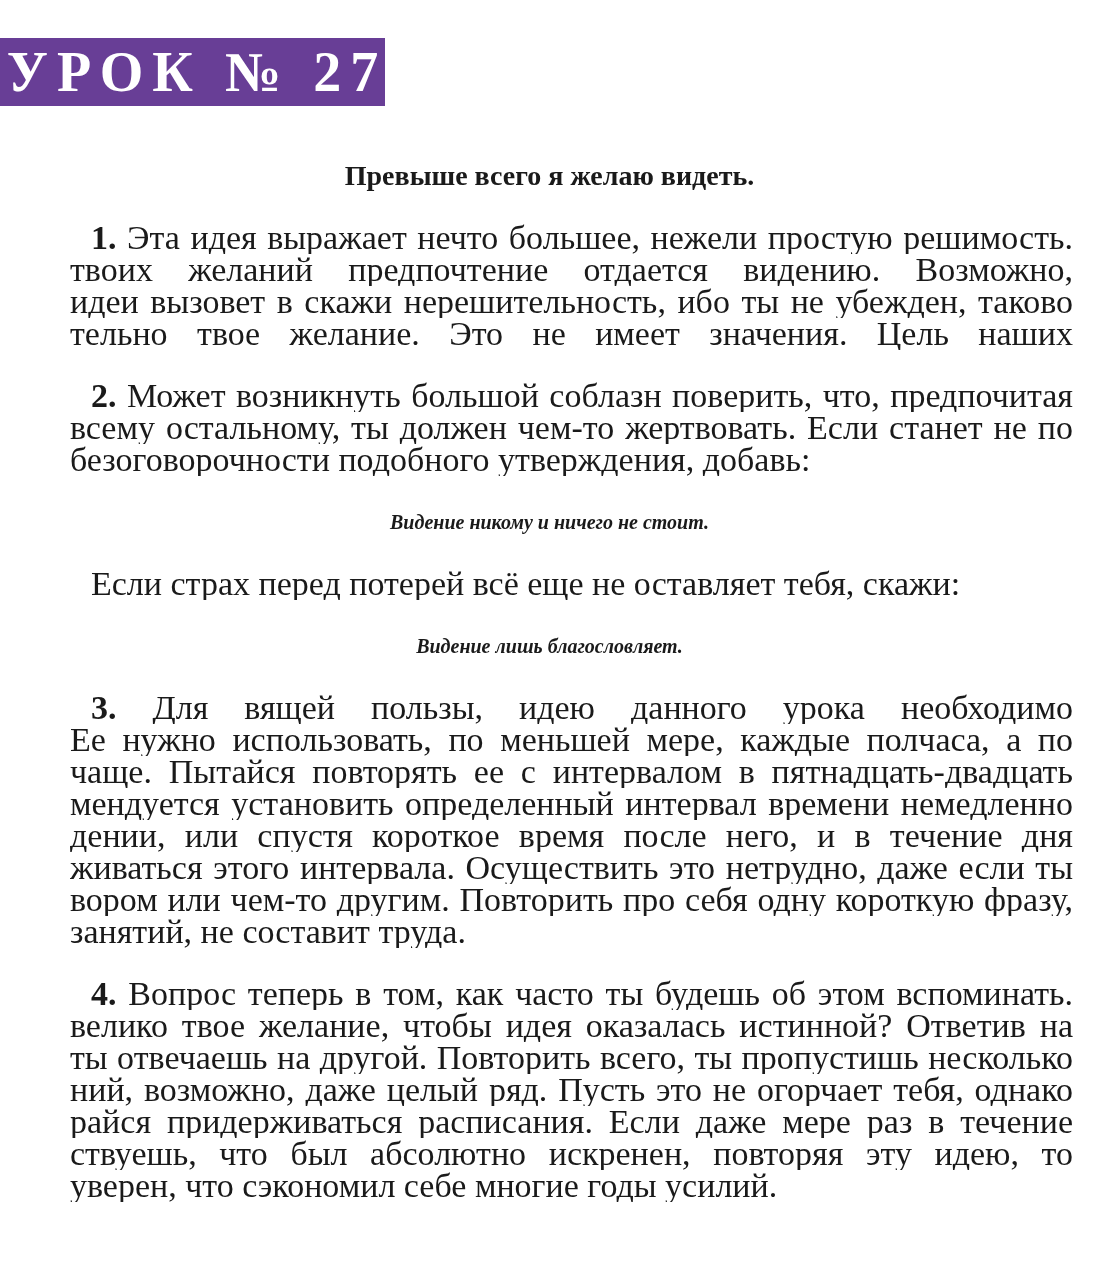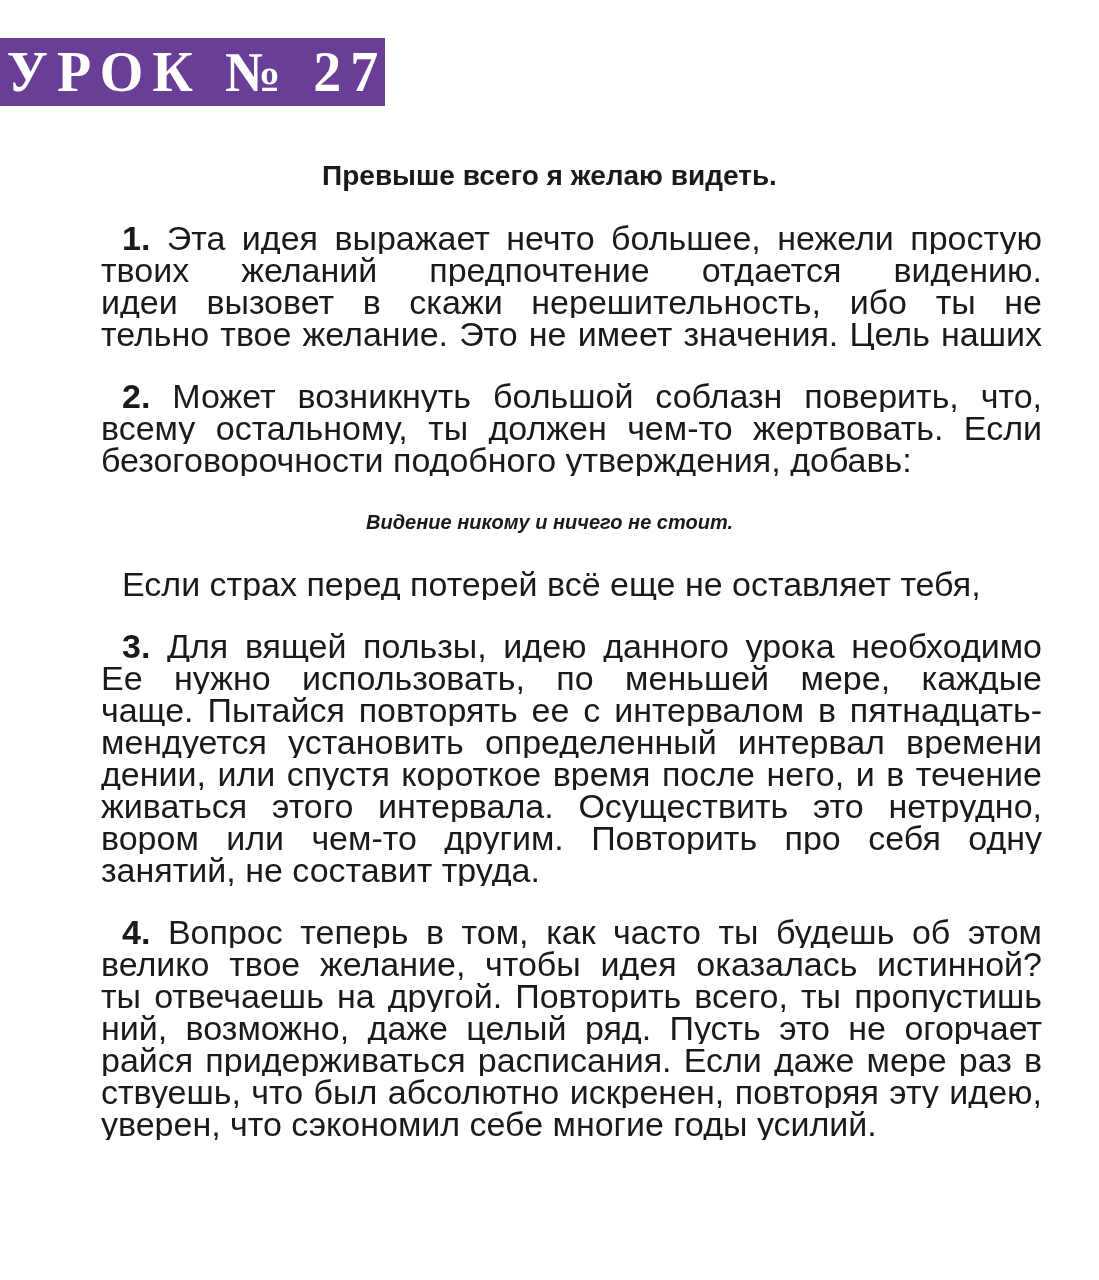--- a/index.html
+++ b/index.html
@@ -25,21 +25,21 @@
   .banner-label {
     font-family: "Liberation Serif", serif;
     font-weight: 700;
     font-size: 56px;
     letter-spacing: 9px;
     padding-left: 9px; 
     color: #ffffff;
     white-space: nowrap;
   }
 
-  .content { padding: 0 57px; }
+  .content { padding: 0 26px; font-family: Liberation Serif, serif; }
 
   .heading {
     margin: 54px 0 0 0;
     text-align: center;
     font-size: 28px;
     line-height: 32px;
     font-weight: 700;
   }
 
   .block { margin-top: 30px; }
@@ -93,20 +93,21 @@
         </div>
         <div class="block numbered">
           <div class="line first"><span class="num">2.</span> Может возникнуть большой соблазн поверить, что, предпочитая видение</div>
           <div class="line">всему остальному, ты должен чем-то жертвовать. Если станет не по себе из-за</div>
           <div class="line last">безоговорочности подобного утверждения, добавь:</div>
         </div>
         <div class="block affirmation">Видение никому и ничего не стоит.</div>
         <div class="block plain">
           <div class="line first last">Если страх перед потерей всё еще не оставляет тебя, скажи:</div>
         </div>
+        <div class="block affirmation">Видение лишь благословляет.</div>
         <div class="block numbered">
           <div class="line first"><span class="num">3.</span> Для вящей пользы, идею данного урока необходимо многократно повторять.</div>
           <div class="line">Ее нужно использовать, по меньшей мере, каждые полчаса, а по возможности, и</div>
           <div class="line">чаще. Пытайся повторять ее с интервалом в пятнадцать-двадцать минут. Реко-</div>
           <div class="line">мендуется установить определенный интервал времени немедленно по пробуж-</div>
           <div class="line">дении, или спустя короткое время после него, и в течение дня стараться придер-</div>
           <div class="line">живаться этого интервала. Осуществить это нетрудно, даже если ты занят разго-</div>
           <div class="line">вором или чем-то другим. Повторить про себя одну короткую фразу, не нарушая</div>
           <div class="line last">занятий, не составит труда.</div>
         </div>

